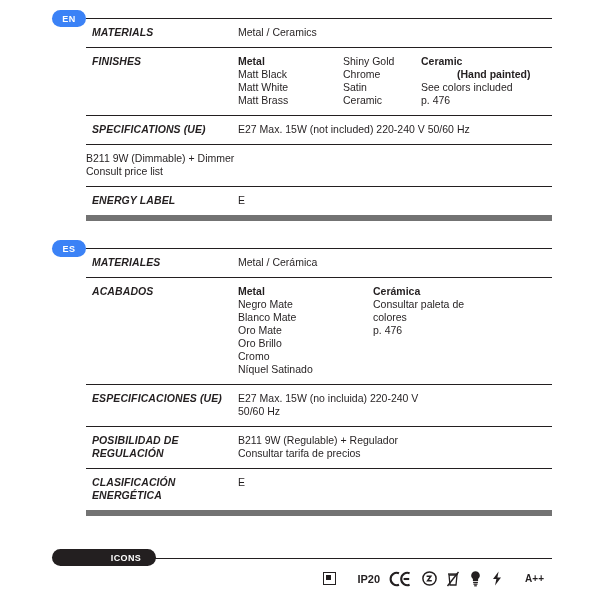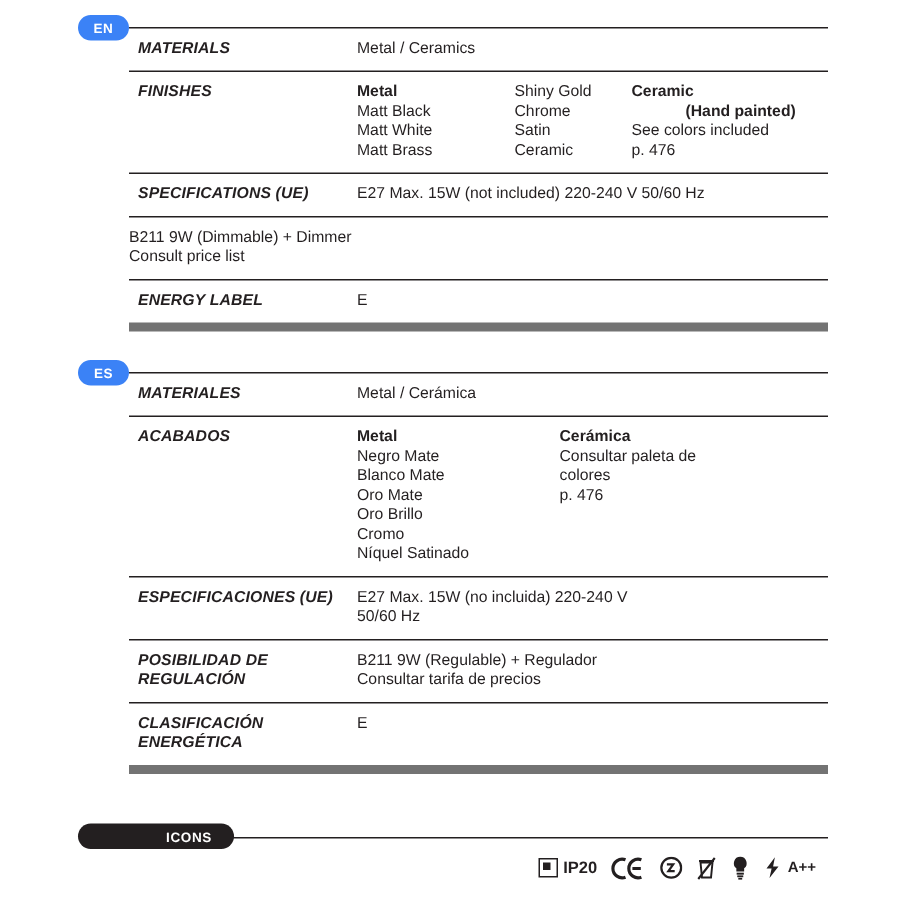--- a/index.html
+++ b/index.html
@@ -133,21 +133,21 @@
     box-sizing: border-box;
     display: flex;
     align-items: center;
     justify-content: flex-end;
     gap: 9px;
     padding-right: 8px;
   }
   .icon-item {
     display: flex;
     align-items: center;
-    gap: 3px;
+    gap: 21px;
     font-size: 11px;
     font-weight: bold;
     color: #231f20;
   }
   .icon-svg { display: block; }
   .ip-box {
     width: 11px; height: 11px;
     border: 1.4px solid #231f20;
     display: inline-block;
     position: relative;

